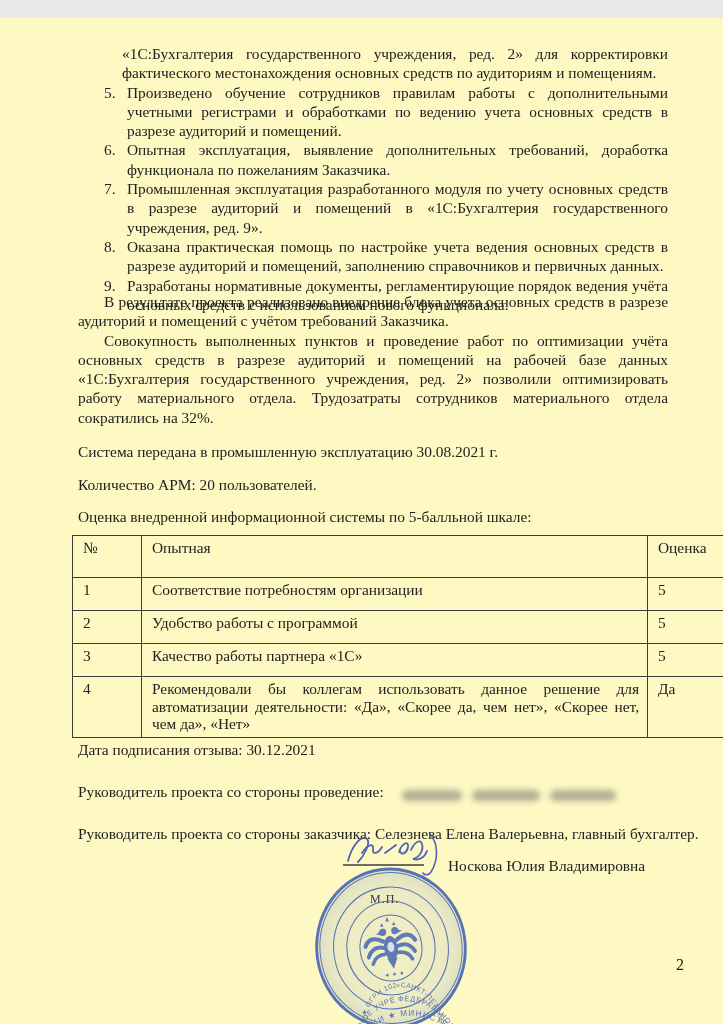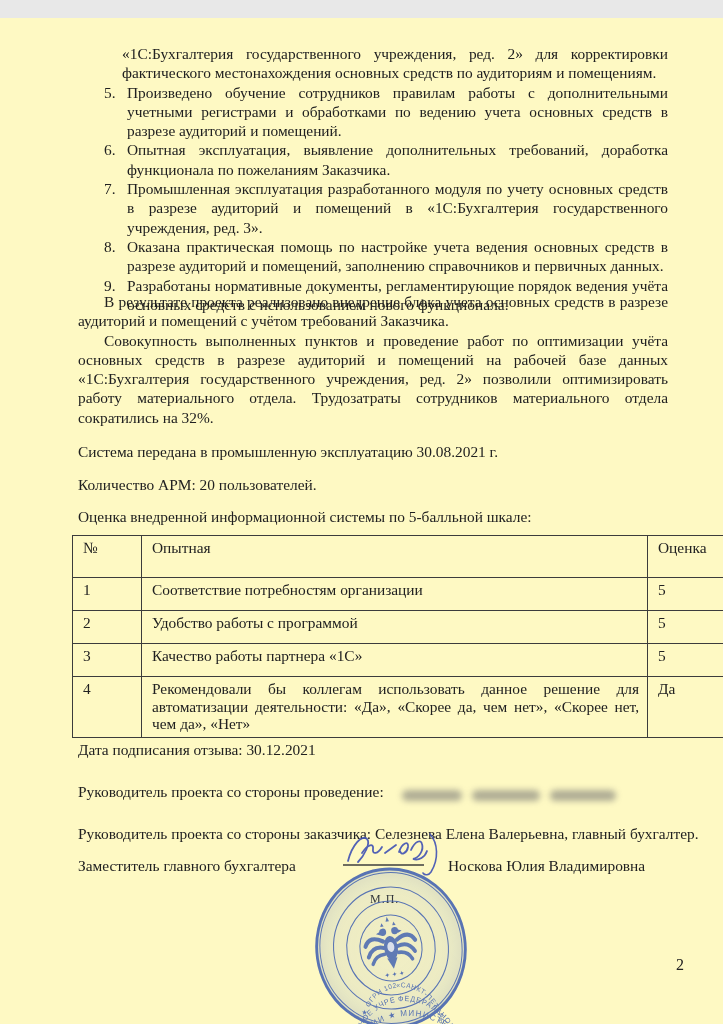--- a/index.html
+++ b/index.html
@@ -81,21 +81,21 @@
     <div class="li just">
       <span class="num">5.</span>
       <span>Произведено обучение сотрудников правилам работы с дополнительными учетными регистрами и обработками по ведению учета основных средств в разрезе аудиторий и помещений.</span>
     </div>
     <div class="li just">
       <span class="num">6.</span>
       <span>Опытная эксплуатация, выявление дополнительных требований, доработка функционала по пожеланиям Заказчика.</span>
     </div>
     <div class="li just">
       <span class="num">7.</span>
-      <span>Промышленная эксплуатация разработанного модуля по учету основных средств в разрезе аудиторий и помещений в «1С:Бухгалтерия государственного учреждения, ред. 3».</span>
+      <span>Промышленная эксплуатация разработанного модуля по учету основных средств в разрезе аудиторий и помещений в «1С:Бухгалтерия государственного учреждения, ред. 9».</span>
     </div>
     <div class="li just">
       <span class="num">8.</span>
       <span>Оказана практическая помощь по настройке учета ведения основных средств в разрезе аудиторий и помещений, заполнению справочников и первичных данных.</span>
     </div>
     <div class="li just">
       <span class="num">9.</span>
       <span>Разработаны нормативные документы, регламентирующие порядок ведения учёта основных средств с использованием нового функционала.</span>
     </div>
   </div>
@@ -142,21 +142,20 @@
   </div>
 
   <div class="abs txt nowrap sign-date">Дата подписания отзыва: 30.12.2021</div>
 
   <div class="abs txt nowrap sign-contractor">
     <span>Руководитель проекта со стороны проведение:</span><span class="blur-name"><span class="blob b1"></span><span class="blob b2"></span><span class="blob b3"></span></span>
   </div>
 
   <div class="abs txt nowrap sign-customer">Руководитель проекта со стороны заказчика: Селезнева Елена Валерьевна, главный бухгалтер.</div>
 
-  <div class="abs txt nowrap sign-deputy">Заместитель главного бухгалтера</div>
   <div class="abs txt nowrap deputy-name">Носкова Юлия Владимировна</div>
 
   <svg class="abs sig-svg" width="124" height="52" viewBox="0 0 124 52">
     <g fill="none" stroke="#4052b4" stroke-width="1.8" stroke-linecap="round" opacity="0.9">
       <path d="M10,33 C14,17 24,6 29,11 C33,15 26,28 20,34"></path>
       <path d="M24,25 C30,16 36,15 35,21 C34,27 40,26 44,19"></path>
       <path d="M47,25 L58,17"></path>
       <path d="M61,24 C64,15 71,12 70,19 C69,25 63,28 62,23"></path>
       <path d="M73,22 C77,13 83,11 84,16 C86,22 81,30 75,31 C81,33 87,29 89,23"></path>
       <path d="M92,6 C100,15 101,31 93,44 C91,47 87,48 85,45" stroke-width="1.6"></path>

